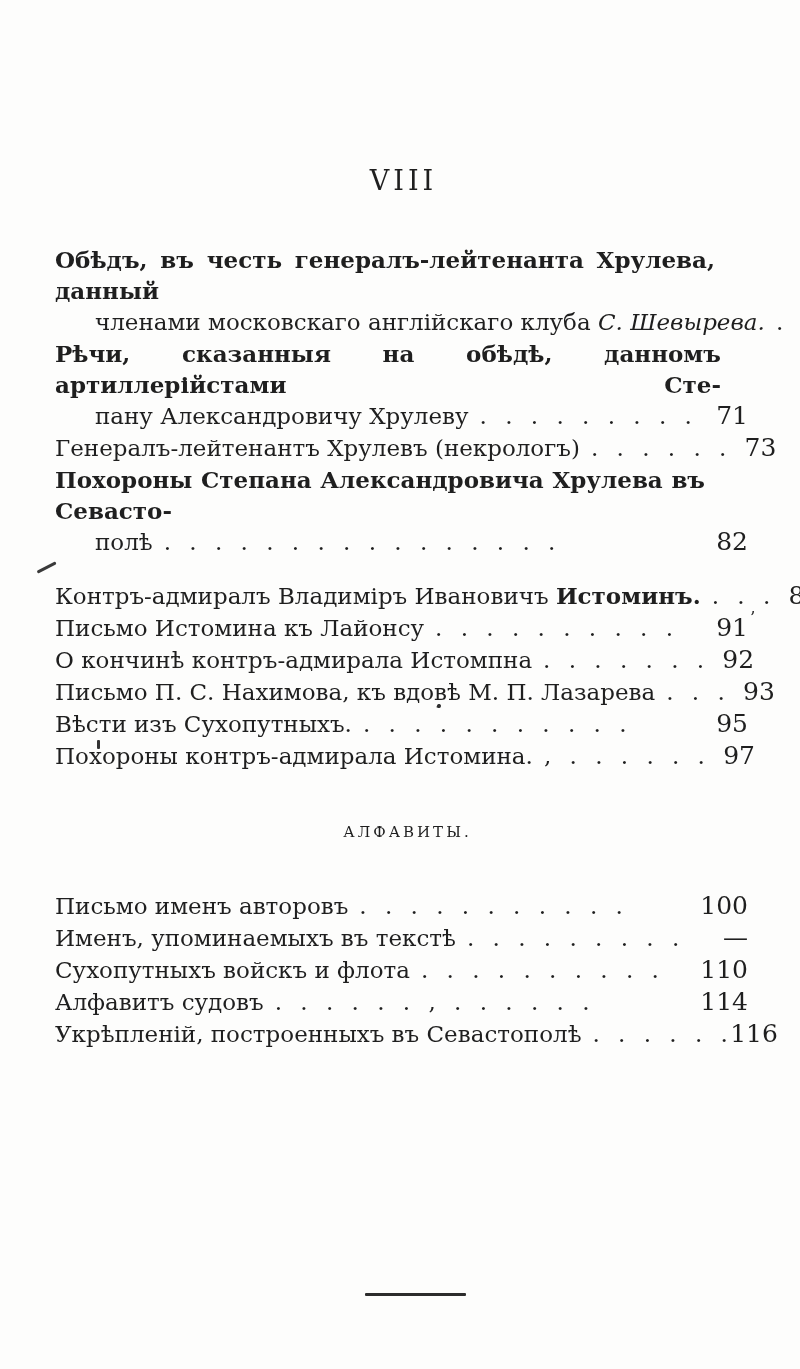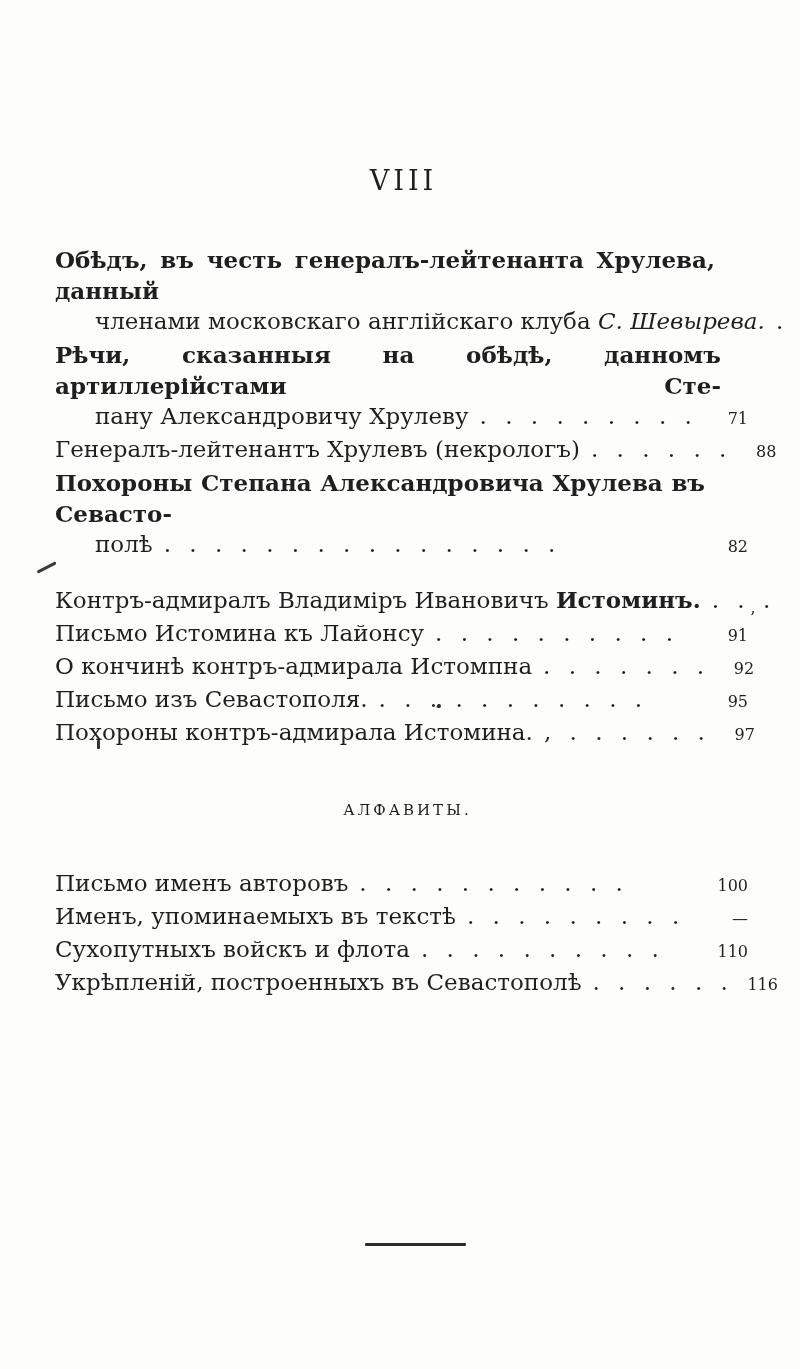--- a/index.html
+++ b/index.html
@@ -58,21 +58,21 @@
   .w3 { width: 650px; }
   .dots {
     margin-left: 11px;
     word-spacing: 11px;
     letter-spacing: 0;
   }
   .pg {
     margin-left: auto;
     min-width: 50px;
     text-align: right;
-    font-size: 16px;
+    font-size: 25px;
   }
   .em { font-style: italic; }
   .bold { font-weight: bold; }
   
   .sec-heading {
     margin-top: 45px;
     height: 30px;
     line-height: 30px;
     text-align: center;
     font-size: 15px;
@@ -132,21 +132,21 @@
     </div>
 
     <div class="jl w2">Рѣчи, сказанныя на обѣдѣ, данномъ артиллерійстами Сте-</div>
     <div class="toc-row cont">
       <span class="t"><span>пану Александровичу Хрулеву</span><span class="dots">. . . . . . . . .</span></span>
       <span class="pg">71</span>
     </div>
 
     <div class="toc-row">
       <span class="t"><span>Генералъ-лейтенантъ Хрулевъ (некрологъ)</span><span class="dots">. . . . . .</span></span>
-      <span class="pg">88</span>
+      <span class="pg">73</span>
     </div>
 
     <div class="jl w3">Похороны Степана Александровича Хрулева въ Севасто-</div>
     <div class="toc-row cont">
       <span class="t"><span>полѣ</span><span class="dots">. . . . . . . . . . . . . . . .</span></span>
       <span class="pg">82</span>
     </div>
 
   </div>
 
@@ -160,23 +160,27 @@
     <div class="toc-row">
       <span class="t"><span>Письмо Истомина къ Лайонсу</span><span class="dots">. . . . . . . . . .</span></span>
       <span class="pg">91</span>
     </div>
 
     <div class="toc-row">
       <span class="t"><span>О кончинѣ контръ-адмирала Истомпна</span><span class="dots">. . . . . . .</span></span>
       <span class="pg">92</span>
     </div>
 
-
-    <div class="toc-row">
-      <span class="t"><span>Письмо изъ Севастополя.</span><span class="dots">. . . . . . . . . . .</span></span>
+    <div class="toc-row">
+      <span class="t"><span>Письмо П. С. Нахимова, къ вдовѣ М. П. Лазарева</span><span class="dots">. . .</span></span>
+      <span class="pg">93</span>
+    </div>
+
+    <div class="toc-row">
+      <span class="t"><span>Вѣсти изъ Сухопутныхъ.</span><span class="dots">. . . . . . . . . . .</span></span>
       <span class="pg">95</span>
     </div>
 
     <div class="toc-row">
       <span class="t"><span>Похороны контръ-адмирала Истомина.</span><span class="dots">, . . . . . .</span></span>
       <span class="pg">97</span>
     </div>
 
   </div>
 
@@ -192,20 +196,24 @@
     <div class="toc-row">
       <span class="t"><span>Именъ, упоминаемыхъ въ текстѣ</span><span class="dots">. . . . . . . . .</span></span>
       <span class="pg">—</span>
     </div>
 
     <div class="toc-row">
       <span class="t"><span>Сухопутныхъ войскъ и флота</span><span class="dots">. . . . . . . . . .</span></span>
       <span class="pg">110</span>
     </div>
 
+    <div class="toc-row">
+      <span class="t"><span>Алфавитъ судовъ</span><span class="dots">. . . . . . , . . . . . .</span></span>
+      <span class="pg">114</span>
+    </div>
 
     <div class="toc-row">
       <span class="t"><span>Укрѣпленій, построенныхъ въ Севастополѣ</span><span class="dots">. . . . . .</span></span>
       <span class="pg">116</span>
     </div>
 
   </div>
 
   <div class="rule"></div>
 

